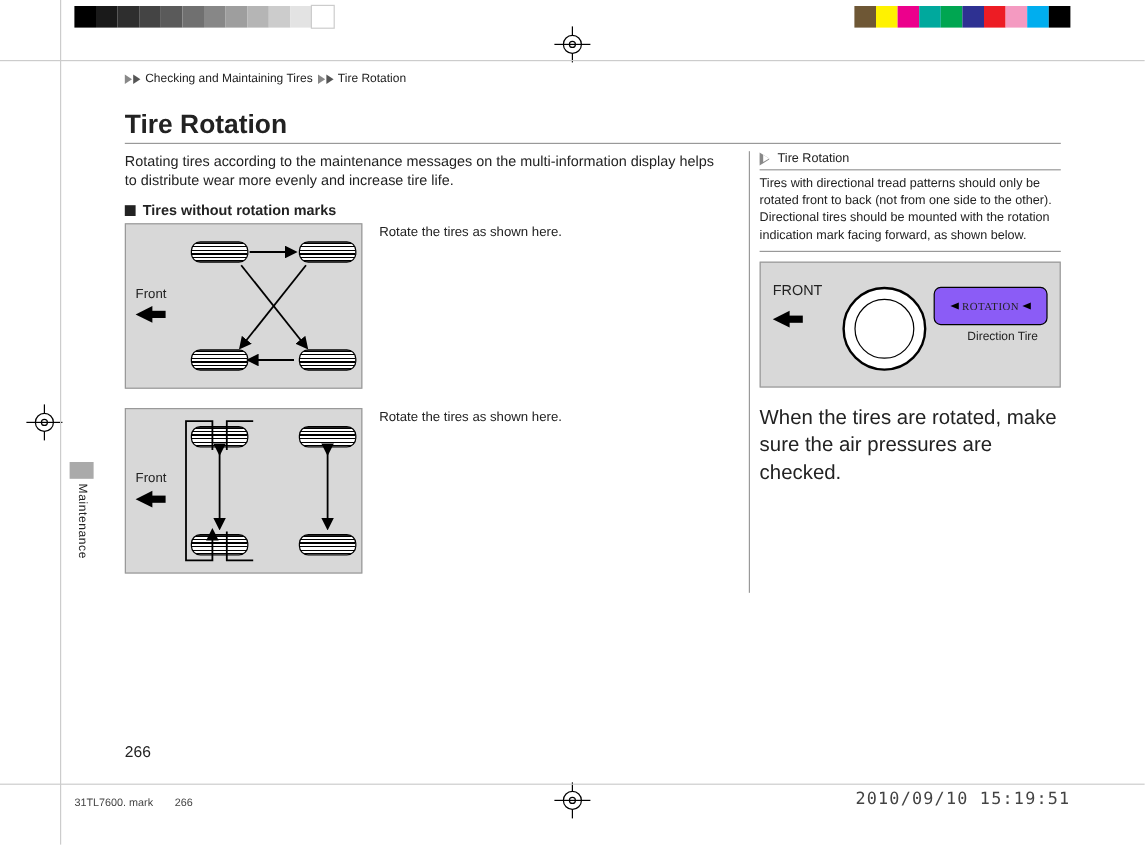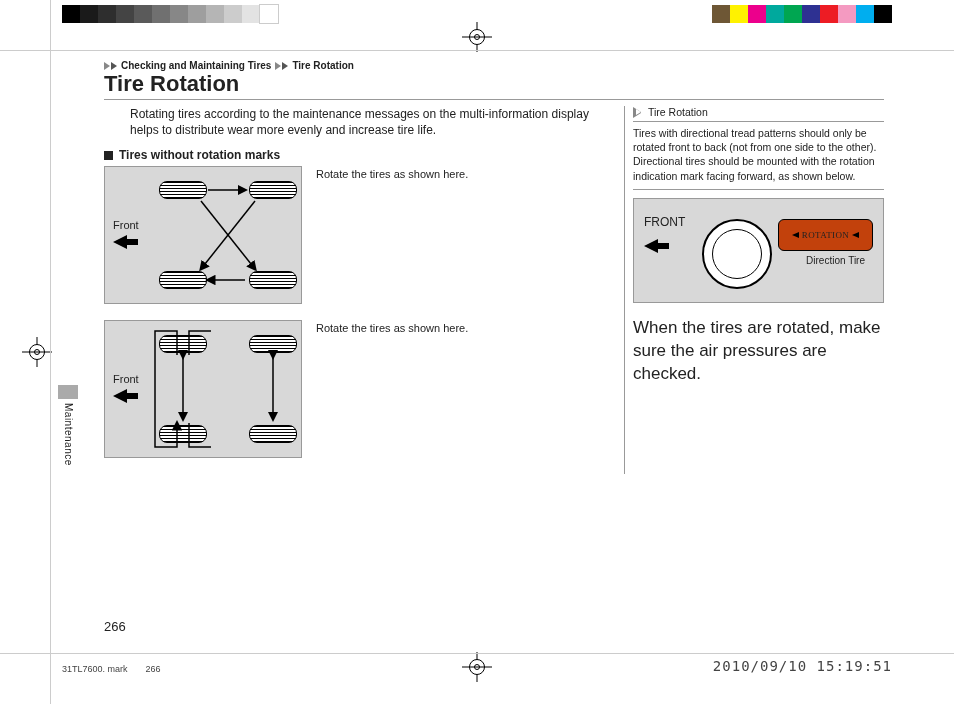--- a/index.html
+++ b/index.html
@@ -69,24 +69,24 @@
   .page {
     position: absolute;
     top: 60px;
     left: 104px;
     right: 70px;
     bottom: 60px;
   }
 
   .breadcrumb {
     font-size: 10px;
+    margin-bottom: 20px;
     display: flex;
     align-items: center;
     gap: 4px;
-    font-weight: bold;
   }
   .breadcrumb .tri {
     width: 0; height: 0;
     border-top: 4px solid transparent;
     border-bottom: 4px solid transparent;
     border-left: 6px solid #888;
     display: inline-block;
   }
   .breadcrumb .tri2 {
     width: 0; height: 0;
@@ -105,21 +105,21 @@
     margin-bottom: 6px;
   }
 
   .columns {
     display: flex;
     gap: 24px;
   }
   .col-left  { flex: 1 1 460px; }
   .col-right { flex: 0 0 260px; border-left: 1px solid #999; padding-left: 8px; font-size: 10.5px; }
 
-  .intro { font-size: 12px; margin-bottom: 10px; line-height: 1.35; margin-left: 26px; }
+  .intro { font-size: 12px; margin-bottom: 10px; line-height: 1.35; }
 
   .sub-h {
     font-weight: bold;
     font-size: 12px;
     display: flex;
     align-items: center;
     gap: 6px;
     margin: 6px 0 4px;
   }
   .sub-h .sq { width: 9px; height: 9px; background: #222; display: inline-block; }
@@ -202,21 +202,21 @@
   }
   .sd-tire::after {
     content:""; position:absolute; left:50%; top:50%;
     width:48px; height:48px; border:1.5px solid #000; border-radius:50%;
     transform:translate(-50%,-50%);
   }
   .sd-mark {
     position:absolute; right:10px; top:20px;
     width:95px; height:32px;
     border:1.5px solid #000; border-radius:6px;
-    background:#c2410c;
+    background:#8b5cf6;
     display:flex; flex-direction:column; align-items:center; justify-content:center;
     font-size:9px;
   }
   .sd-mark .rot-label { display:flex; align-items:center; gap:3px; font-size:9px; letter-spacing:0.4px; font-family: serif; }
   .sd-mark .mini-arrow {
     width:0;height:0;
     border-top:3.5px solid transparent;
     border-bottom:3.5px solid transparent;
     border-right:7px solid #000;
   }

